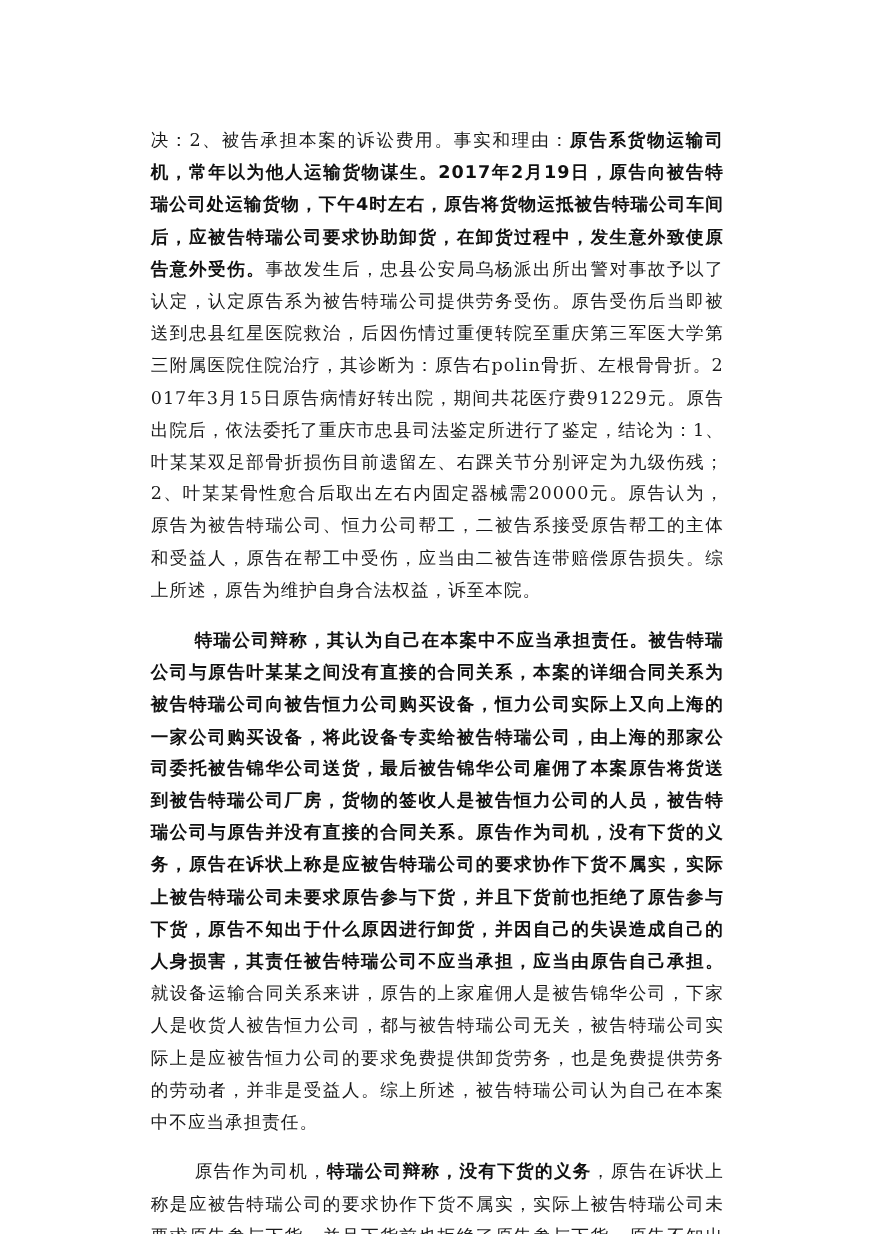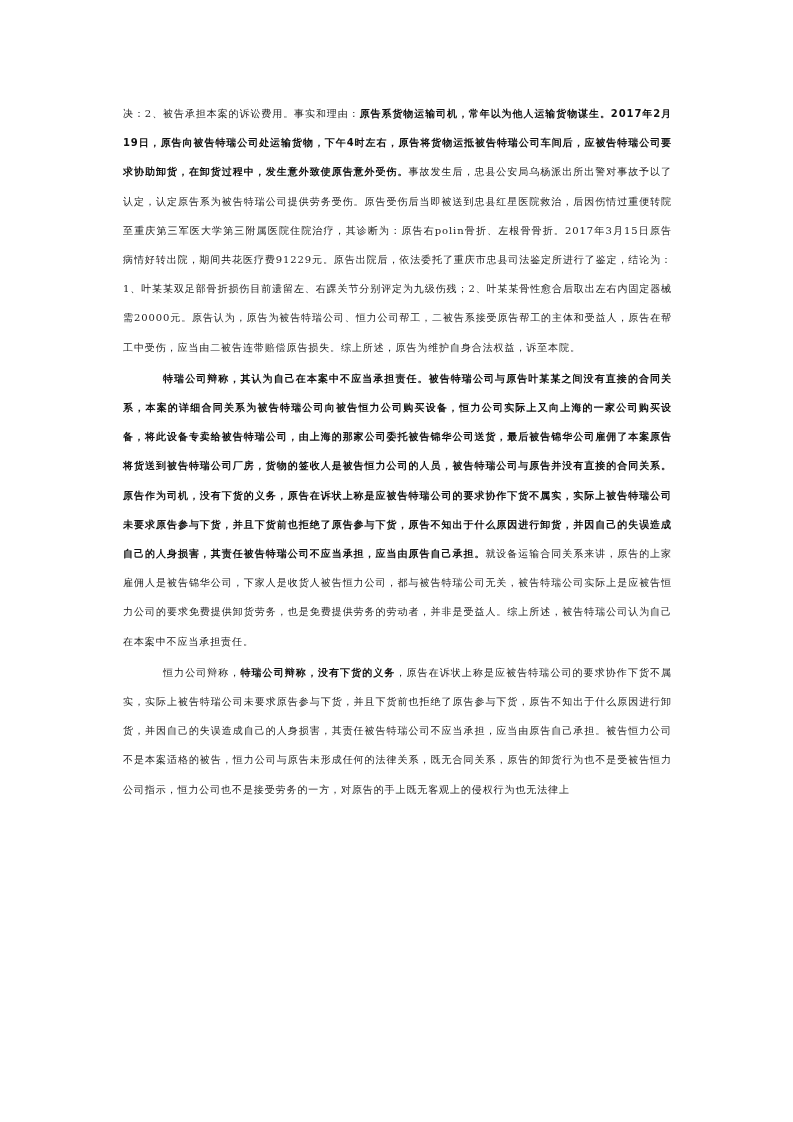--- a/index.html
+++ b/index.html
@@ -15,22 +15,22 @@
       font-family: "DejaVu Serif", "Liberation Serif", serif;
       color: #1a1a1a;
     }
     .page {
       position: absolute;
       left: 121px;
       top: 97px;
       width: 553px;
     }
     .para {
-      margin: 2px;
-      font-size: 10px;
+      margin: 16px;
+      font-size: 16px;
       line-height: 29.2px;
       text-align: justify;
       text-justify: inter-character;
       word-break: break-all;
       letter-spacing: 0.9px;
     }
     .para.indent {
       text-indent: 40px;
     }
     .b {
@@ -46,15 +46,15 @@
 <body>
 
 <div class="page">
   <p class="para">
     <span class="n">决：2、被告承担本案的诉讼费用。事实和理由：</span><span class="b">原告系货物运输司机，常年以为他人运输货物谋生。2017年2月19日，原告向被告特瑞公司处运输货物，下午4时左右，原告将货物运抵被告特瑞公司车间后，应被告特瑞公司要求协助卸货，在卸货过程中，发生意外致使原告意外受伤。</span><span class="n">事故发生后，忠县公安局乌杨派出所出警对事故予以了认定，认定原告系为被告特瑞公司提供劳务受伤。原告受伤后当即被送到忠县红星医院救治，后因伤情过重便转院至重庆第三军医大学第三附属医院住院治疗，其诊断为：原告右polin骨折、左根骨骨折。2017年3月15日原告病情好转出院，期间共花医疗费91229元。原告出院后，依法委托了重庆市忠县司法鉴定所进行了鉴定，结论为：1、叶某某双足部骨折损伤目前遗留左、右踝关节分别评定为九级伤残；2、叶某某骨性愈合后取出左右内固定器械需20000元。原告认为，原告为被告特瑞公司、恒力公司帮工，二被告系接受原告帮工的主体和受益人，原告在帮工中受伤，应当由二被告连带赔偿原告损失。综上所述，原告为维护自身合法权益，诉至本院。</span>
   </p>
   <p class="para indent">
     <span class="b">特瑞公司辩称，其认为自己在本案中不应当承担责任。被告特瑞公司与原告叶某某之间没有直接的合同关系，本案的详细合同关系为被告特瑞公司向被告恒力公司购买设备，恒力公司实际上又向上海的一家公司购买设备，将此设备专卖给被告特瑞公司，由上海的那家公司委托被告锦华公司送货，最后被告锦华公司雇佣了本案原告将货送到被告特瑞公司厂房，货物的签收人是被告恒力公司的人员，被告特瑞公司与原告并没有直接的合同关系。原告作为司机，没有下货的义务，原告在诉状上称是应被告特瑞公司的要求协作下货不属实，实际上被告特瑞公司未要求原告参与下货，并且下货前也拒绝了原告参与下货，原告不知出于什么原因进行卸货，并因自己的失误造成自己的人身损害，其责任被告特瑞公司不应当承担，应当由原告自己承担。</span><span class="n">就设备运输合同关系来讲，原告的上家雇佣人是被告锦华公司，下家人是收货人被告恒力公司，都与被告特瑞公司无关，被告特瑞公司实际上是应被告恒力公司的要求免费提供卸货劳务，也是免费提供劳务的劳动者，并非是受益人。综上所述，被告特瑞公司认为自己在本案中不应当承担责任。</span>
   </p>
   <p class="para indent">
-    <span class="n">恒力公司辩称，</span><span class="b">特瑞公司辩称，没有下货的义务</span><span class="n">，原告在诉状上称是应被告特瑞公司的要求协作下货不属实，实际上被告特瑞公司未要求原告参与下货，并且下货前也拒绝了原告参与下货，原告不知出于什么原因进行卸货，并因自己的失误造成自己的人身损害，其责任被告特瑞公司不应当承担，应当由原告自己承担。被告恒力公司不是本案适格的被告，恒力公司与原告未形成任何的法律关系，既无合同关系，原告的卸货行为也不是受被告恒力公司指示，恒力公司也不是接受劳务的一方，对原告的手上既无客观上的侵权行为也无法律上</span>
+    <span class="n">原告作为司机，</span><span class="b">特瑞公司辩称，没有下货的义务</span><span class="n">，原告在诉状上称是应被告特瑞公司的要求协作下货不属实，实际上被告特瑞公司未要求原告参与下货，并且下货前也拒绝了原告参与下货，原告不知出于什么原因进行卸货，并因自己的失误造成自己的人身损害，其责任被告特瑞公司不应当承担，应当由原告自己承担。被告恒力公司不是本案适格的被告，恒力公司与原告未形成任何的法律关系，既无合同关系，原告的卸货行为也不是受被告恒力公司指示，恒力公司也不是接受劳务的一方，对原告的手上既无客观上的侵权行为也无法律上</span>
   </p>
 </div>
 
 </body></html>

